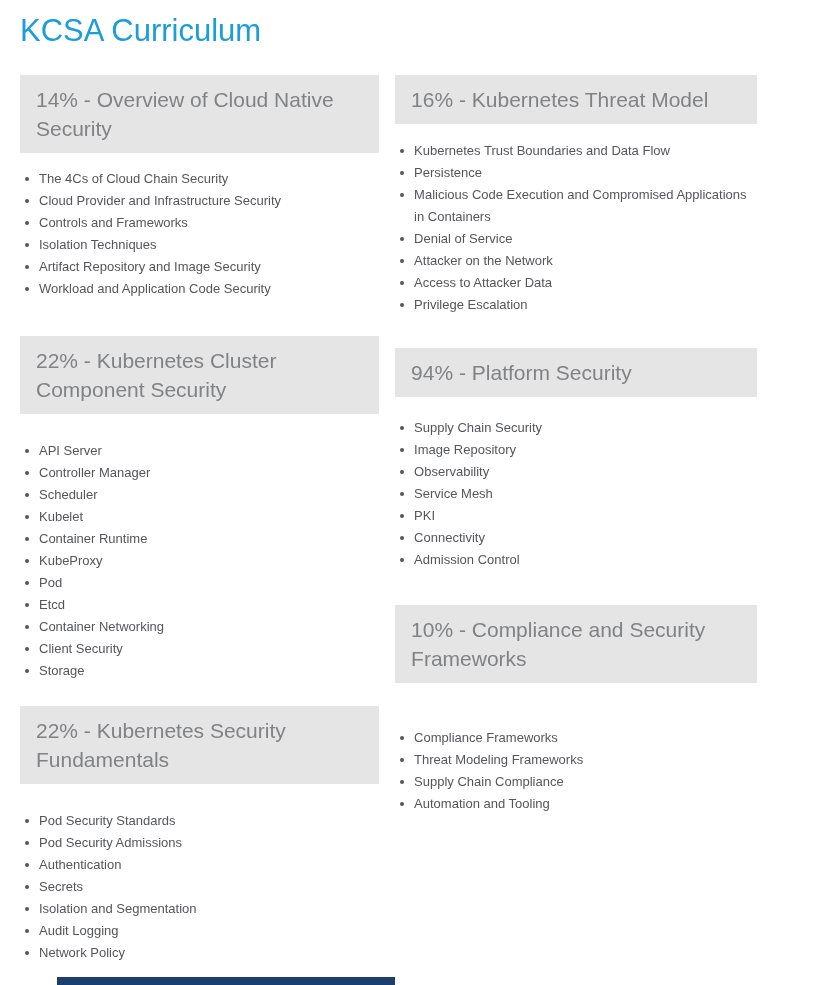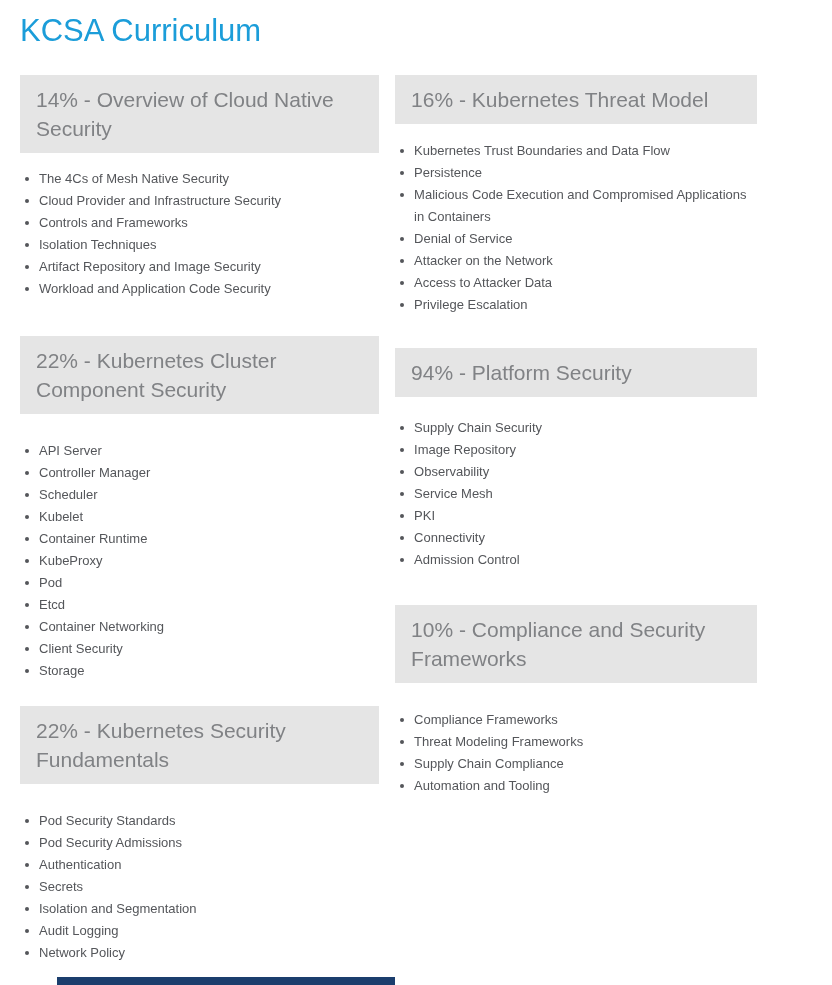--- a/index.html
+++ b/index.html
@@ -67,21 +67,21 @@
   
   .col-left  .section:nth-child(1) .list { margin-top: 15px; }
   .col-left  .section:nth-child(2)       { margin-top: 36px; }
   .col-left  .section:nth-child(2) .list { margin-top: 26px; }
   .col-left  .section:nth-child(3)       { margin-top: 24px; }
   .col-left  .section:nth-child(3) .list { margin-top: 26px; }
   .col-right .section:nth-child(1) .list { margin-top: 16px; }
   .col-right .section:nth-child(2)       { margin-top: 32px; }
   .col-right .section:nth-child(2) .list { margin-top: 20px; }
   .col-right .section:nth-child(3)       { margin-top: 34px; }
-  .col-right .section:nth-child(3) .list { margin-top: 26px; }
+  .col-right .section:nth-child(3) .list { margin-top: 44px; }
 
   #next-section-bar {
     position: absolute;
     left: 57px;
     bottom: 0;
     width: 338px;
     height: 8px;
     background: var(--bar-navy, #1b3e6d);
   }
 </style>
@@ -89,21 +89,21 @@
 <body>
 
 <div id="page">
   <h1 id="page-title">KCSA Curriculum</h1>
 
   <div class="columns">
     <div class="col col-left" id="col-left">
         <div class="section">
           <div class="section-header">14% - Overview of Cloud Native Security</div>
           <ul class="list">
-            <li>The 4Cs of Mesh Native Security</li>
+            <li>The 4Cs of Cloud Chain Security</li>
             <li>Cloud Provider and Infrastructure Security</li>
             <li>Controls and Frameworks</li>
             <li>Isolation Techniques</li>
             <li>Artifact Repository and Image Security</li>
             <li>Workload and Application Code Security</li>
           </ul>
         </div>
         <div class="section">
           <div class="section-header">22% - Kubernetes Cluster Component Security</div>
           <ul class="list">

